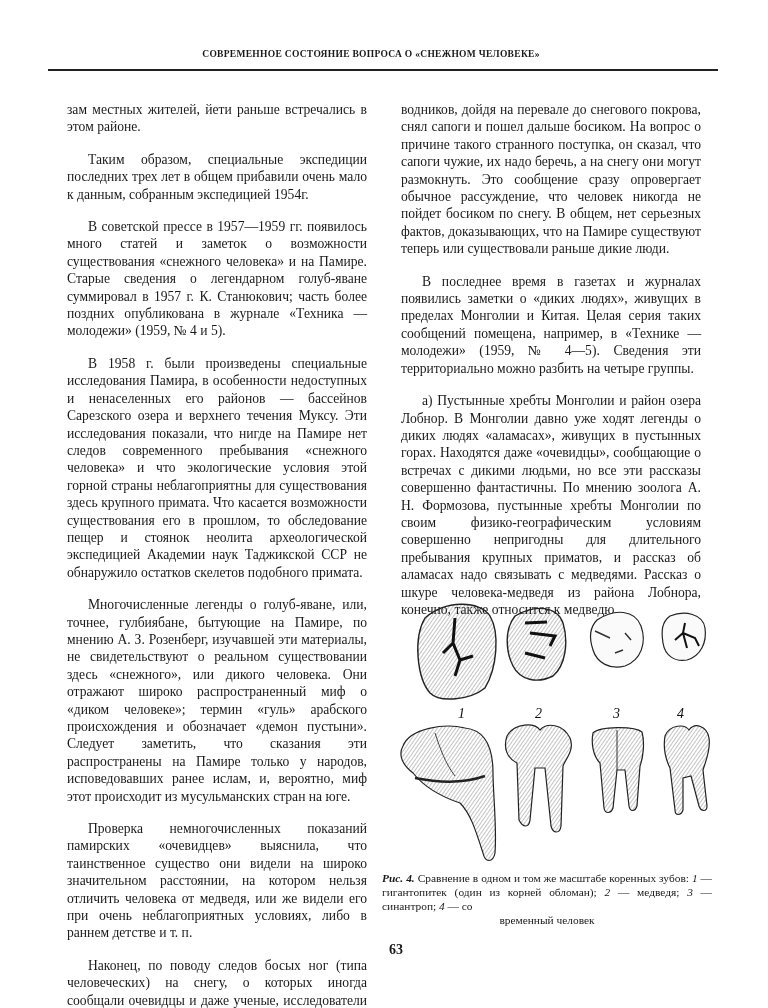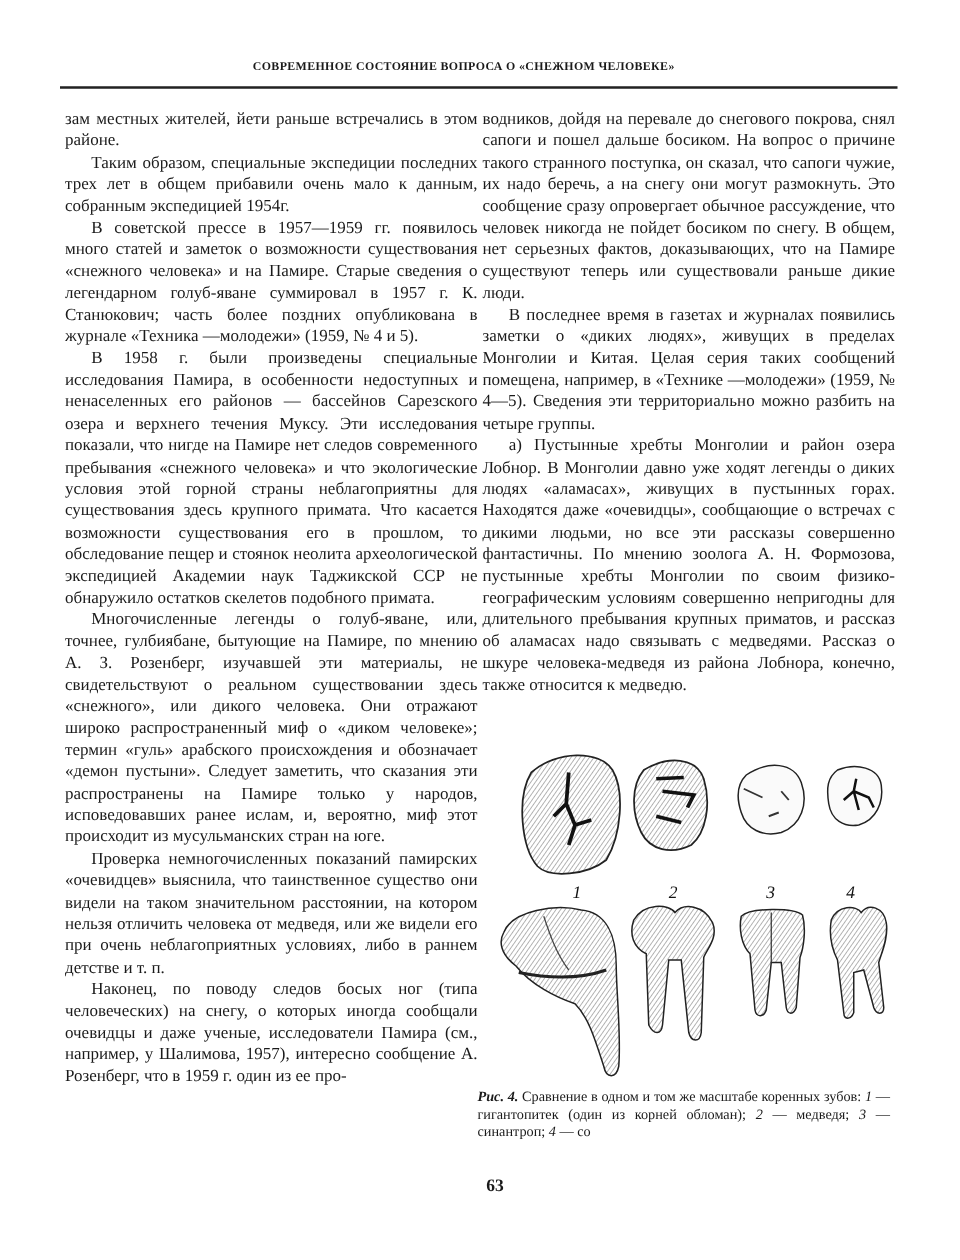--- a/index.html
+++ b/index.html
@@ -5,21 +5,21 @@
   html, body { margin: 0; padding: 0; background: #ffffff; }
   body { width: 768px; height: 1008px; position: relative; overflow: hidden;
          font-family: "DejaVu Serif", "Liberation Serif", serif; color: #1a1a1a; }
   .running-head { position: absolute; top: 49px; left: 0; width: 742px; text-align: center;
          font-family: "Liberation Serif", serif; font-weight: bold; font-size: 9.5px; letter-spacing: 0.3px; }
   .head-rule { position: absolute; top: 69px; left: 48px; width: 670px; height: 2px; background: #222; }
   .col { position: absolute; top: 86px; width: 330px; font-family: "Liberation Serif", serif;
          font-size: 13.6px; line-height: 17.4px; text-align: justify; }
   .col-left { left: 52px; }
   .col-right { left: 386px; }
-  .col p { margin: 0; text-indent: 0; hyphens: manual; }
+  .col p { margin: 15px; text-indent: 0; hyphens: manual; }
   .col p.ind { text-indent: 21px; }
   .figure { position: absolute; left: 385px; top: 598px; width: 340px; height: 270px; }
   .figure svg { display: block; }
   .caption { position: absolute; left: 382px; top: 871px; width: 330px; font-family: "Liberation Serif", serif;
          font-size: 11.4px; line-height: 14px; text-align: justify; }
   .caption .cap-label { font-style: italic; font-weight: bold; }
   .caption .last { display: block; text-align: center; }
   .page-num { position: absolute; top: 942px; left: 12px; width: 768px; text-align: center;
          font-family: "Liberation Serif", serif; font-weight: bold; font-size: 14px; }
 </style>
@@ -28,21 +28,21 @@
 
 <div class="running-head">СОВРЕМЕННОЕ СОСТОЯНИЕ ВОПРОСА О «СНЕЖНОМ ЧЕЛОВЕКЕ»</div>
 <div class="head-rule"></div>
 
 <div class="col col-left">
   <p>зам местных жителей, йети раньше встречались в этом районе.</p>
   <p class="ind">Таким образом, специальные экспедиции последних трех лет в общем прибавили очень мало к данным, собранным экспедицией 1954г.</p>
   <p class="ind">В советской прессе в 1957—1959 гг. появилось много статей и заметок о возможности существования «снежного человека» и на Памире. Старые сведения о легендарном голуб-яване суммировал в 1957 г. К. Станюкович; часть более поздних опубликована в журнале «Техника —молодежи» (1959, № 4 и 5).</p>
   <p class="ind">В 1958 г. были произведены специальные исследования Памира, в особенности недоступных и ненаселенных его районов — бассейнов Сарезского озера и верхнего течения Муксу. Эти исследования показали, что нигде на Памире нет следов современного пребывания «снежного человека» и что экологические условия этой горной страны неблагоприятны для существования здесь крупного примата. Что касается возможности существования его в прошлом, то обследование пещер и стоянок неолита археологической экспедицией Академии наук Таджикской ССР не обнаружило остатков скелетов подобного примата.</p>
   <p class="ind">Многочисленные легенды о голуб-яване, или, точнее, гулбиябане, бытующие на Памире, по мнению А. З. Розенберг, изучавшей эти материалы, не свидетельствуют о реальном существовании здесь «снежного», или дикого человека. Они отражают широко распространенный миф о «диком человеке»; термин «гуль» арабского происхождения и обозначает «демон пустыни». Следует заметить, что сказания эти распространены на Памире только у народов, исповедовавших ранее ислам, и, вероятно, миф этот происходит из мусульманских стран на юге.</p>
-  <p class="ind">Проверка немногочисленных показаний памирских «очевидцев» выяснила, что таинственное существо они видели на таком значительном расстоянии, на котором нельзя отличить человека от медведя, или же видели его при очень неблагоприятных условиях, либо в раннем детстве и т. п.</p>
+  <p class="ind">Проверка немногочисленных показаний памирских «очевидцев» выяснила, что таинственное существо они видели на широко значительном расстоянии, на котором нельзя отличить человека от медведя, или же видели его при очень неблагоприятных условиях, либо в раннем детстве и т. п.</p>
   <p class="ind">Наконец, по поводу следов босых ног (типа человеческих) на снегу, о которых иногда сообщали очевидцы и даже ученые, исследователи Памира (см., например, у Шалимова, 1957), интересно сообщение А. Розенберг, что в 1959 г. один из ее про-</p>
 </div>
 
 <div class="col col-right">
   <p>водников, дойдя на перевале до снегового покрова, снял сапоги и пошел дальше босиком. На вопрос о причине такого странного поступка, он сказал, что сапоги чужие, их надо беречь, а на снегу они могут размокнуть. Это сообщение сразу опровергает обычное рассуждение, что человек никогда не пойдет босиком по снегу. В общем, нет серьезных фактов, доказывающих, что на Памире существуют теперь или существовали раньше дикие люди.</p>
   <p class="ind">В последнее время в газетах и журналах появились заметки о «диких людях», живущих в пределах Монголии и Китая. Целая серия таких сообщений помещена, например, в «Технике —молодежи» (1959, № 4—5). Сведения эти территориально можно разбить на четыре группы.</p>
   <p class="ind">а) Пустынные хребты Монголии и район озера Лобнор. В Монголии давно уже ходят легенды о диких людях «аламасах», живущих в пустынных горах. Находятся даже «очевидцы», сообщающие о встречах с дикими людьми, но все эти рассказы совершенно фантастичны. По мнению зоолога А. Н. Формозова, пустынные хребты Монголии по своим физико-географическим условиям совершенно непригодны для длительного пребывания крупных приматов, и рассказ об аламасах надо связывать с медведями. Рассказ о шкуре человека-медведя из района Лобнора, конечно, также относится к медведю.</p>
 </div>
 
 <div class="figure">
@@ -88,15 +88,16 @@
       <line x1="232" y1="132" x2="232" y2="172" stroke="#333" stroke-width="1"></line>
     </g>
     <g>
       <path d="M280,138 C285,126 300,126 304,132 C310,124 322,128 324,140 C326,152 320,165 318,172 L322,208 C322,214 316,214 314,208 L306,178 L298,180 L298,212 C296,218 290,218 290,212 L285,170 C280,160 278,150 280,138 Z" fill="url(#hatch)" stroke="#222" stroke-width="1.2"></path>
     </g>
   </svg>
 </div>
 
 <div class="caption">
   <span class="cap-label">Рис. 4.</span><span> Сравнение в одном и том же масштабе коренных зубов: </span><i>1</i><span> — гигантопитек (один из корней обломан); </span><i>2</i><span> — медведя; </span><i>3</i><span> — синантроп; </span><i>4</i><span> — со</span>
+  <span class="last">временный человек</span>
 </div>
 
 <div class="page-num">63</div>
 
 </body></html>

